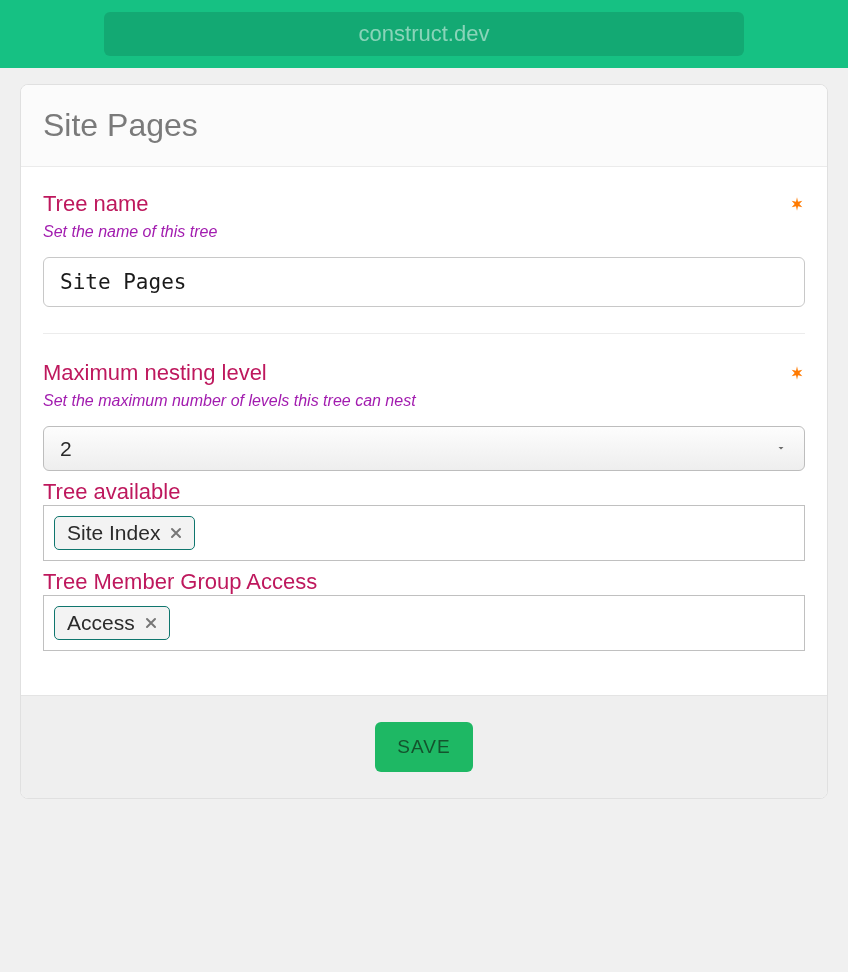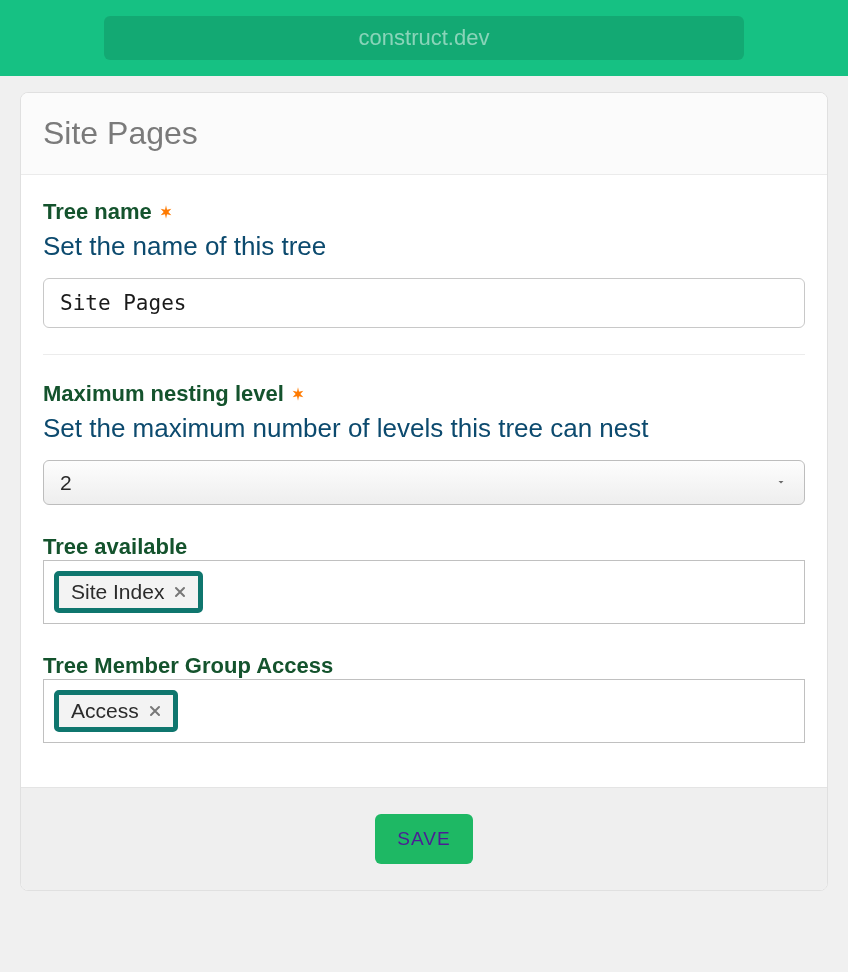--- a/index.html
+++ b/index.html
@@ -8,21 +8,21 @@
       box-sizing: border-box;
     }
     body {
       font-family: -apple-system, BlinkMacSystemFont, "Helvetica Neue", Arial, sans-serif;
       background: #f0f0f0;
       width: 848px;
       height: 972px;
     }
     .top-bar {
       background: #16c183;
-      height: 76px;
+      height: 68px;
       display: flex;
       align-items: center;
       justify-content: center;
       padding: 0 104px;
     }
     .url-bar {
       background: rgba(0,0,0,0.12);
       color: rgba(255,255,255,0.5);
       border-radius: 6px;
       height: 44px;
@@ -46,50 +46,52 @@
     }
     .panel-title {
       font-size: 32px;
       color: #7a7a7a;
       font-weight: 400;
     }
     .panel-body {
       padding: 24px 22px 28px 22px;
     }
     .field {
-      margin-bottom: 29px;
+      margin-bottom: 8px;
     }
     .field.divided {
       border-bottom: 1px solid #ececec;
       padding-bottom: 26px;
       margin-bottom: 26px;
     }
     .field-label {
       font-size: 22px;
-      font-weight: 700;
-      color: #14532d;
+      font-weight: 400;
+      color: #be185d;
       display: flex;
       align-items: center;
       gap: 6px;
+      justify-content: space-between;
     }
     .asterisk {
       color: #ff7a00;
       font-size: 22px;
       display: inline-flex;
       align-items: center;
     }
     .asterisk svg {
       width: 16px;
       height: 16px;
     }
     .field-description {
-      font-size: 26px;
-      color: #0c4a6e;
+      font-size: 16px;
+      color: #a21caf;
       margin-top: 6px;
       margin-bottom: 16px;
+      font-style: italic;
     }
     .text-input {
       width: 100%;
       padding: 12px 16px;
       font-size: 21px;
       border: 1px solid #c8c8c8;
       border-radius: 6px;
       font-family: ui-monospace, "SF Mono", Menlo, monospace;
       letter-spacing: 0;
       color: #1a1a1a;
@@ -125,21 +127,21 @@
       display: flex;
       flex-wrap: wrap;
       gap: 10px;
       min-height: 56px;
     }
     .tag {
       display: inline-flex;
       align-items: center;
       gap: 8px;
       background: #f3f3f3;
-      border: 5px solid #0f766e;
+      border: 1px solid #0f766e;
       border-radius: 5px;
       padding: 4px 10px 4px 12px;
       font-size: 21px;
       color: #2b2b2b;
     }
     .tag-remove {
       cursor: pointer;
       color: #777;
       display: flex;
       align-items: center;
@@ -150,21 +152,21 @@
     }
     .panel-footer {
       background: #efefef;
       border-top: 1px solid #e4e4e4;
       padding: 26px;
       display: flex;
       justify-content: center;
     }
     .save-btn {
       background: #1eb864;
-      color: #4c1d95;
+      color: #14532d;
       border: none;
       border-radius: 6px;
       padding: 14px 22px;
       font-size: 19px;
       letter-spacing: 1px;
       font-weight: 500;
       cursor: pointer;
     }
   </style>
 </head>

